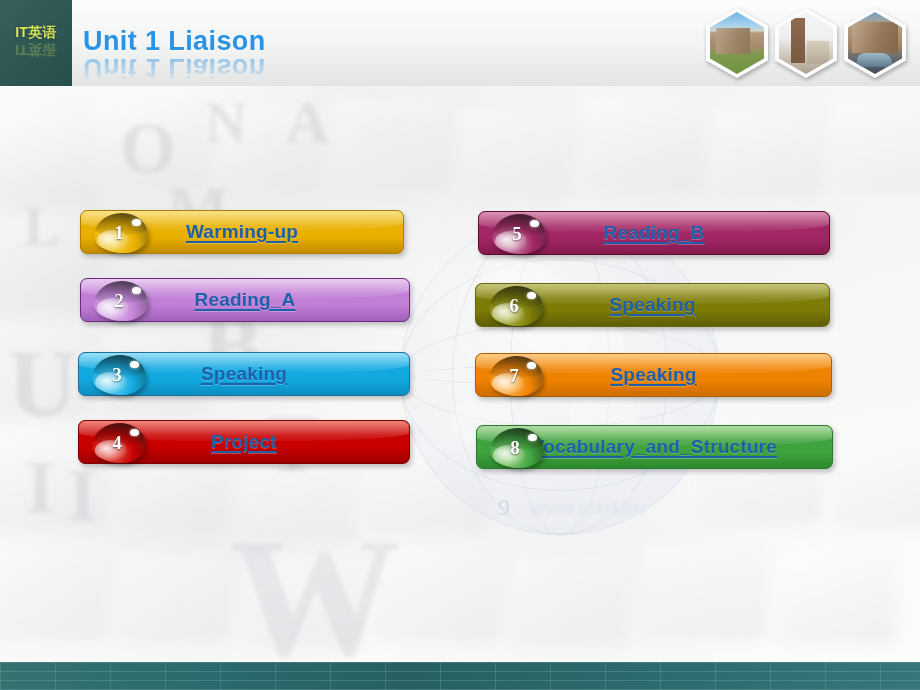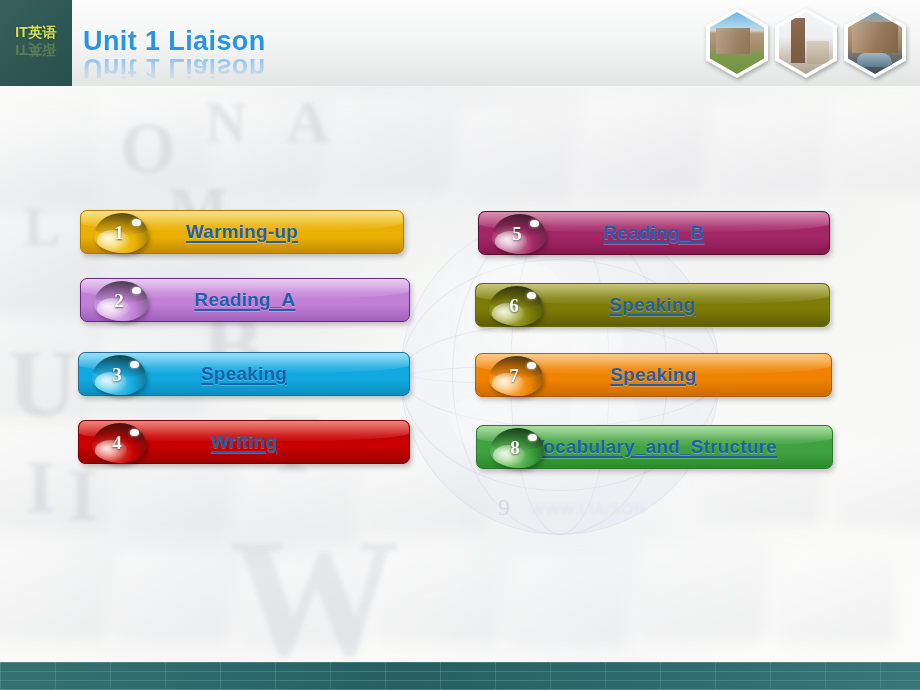--- a/index.html
+++ b/index.html
@@ -417,21 +417,21 @@
         <div class="d-shine"></div>
         <div class="d-dot"></div>
       <div class="d-num">3</div>
     </div>
   </div>
 
   <div class="btn" id="btn4" style="left:78px;top:420px;width:332px;">
     <div class="face" style="background: linear-gradient(rgb(229, 58, 42) 0%, rgb(200, 0, 0) 34%, rgb(200, 0, 0) 62%, rgb(157, 0, 0) 100%); border: 1.5px solid rgb(125, 0, 0);">
         <div class="gloss"></div>
       </div>
-    <div class="label">Writing</div>
+    <div class="label">Project</div>
     <div class="drop" style="background: radial-gradient(at 34% 74%, rgb(232, 106, 92) 0%, rgb(200, 0, 0) 46%, rgb(90, 20, 17) 88%);">
       <div class="d-top"></div>
         <div class="d-shine"></div>
         <div class="d-dot"></div>
       <div class="d-num">4</div>
     </div>
   </div>
 
   <div class="btn" id="btn5" style="left:478px;top:211px;width:352px;">
     <div class="face" style="background: linear-gradient(rgb(194, 79, 136) 0%, rgb(163, 39, 101) 34%, rgb(163, 39, 101) 62%, rgb(133, 24, 77) 100%); border: 1.5px solid rgb(93, 13, 47);">

